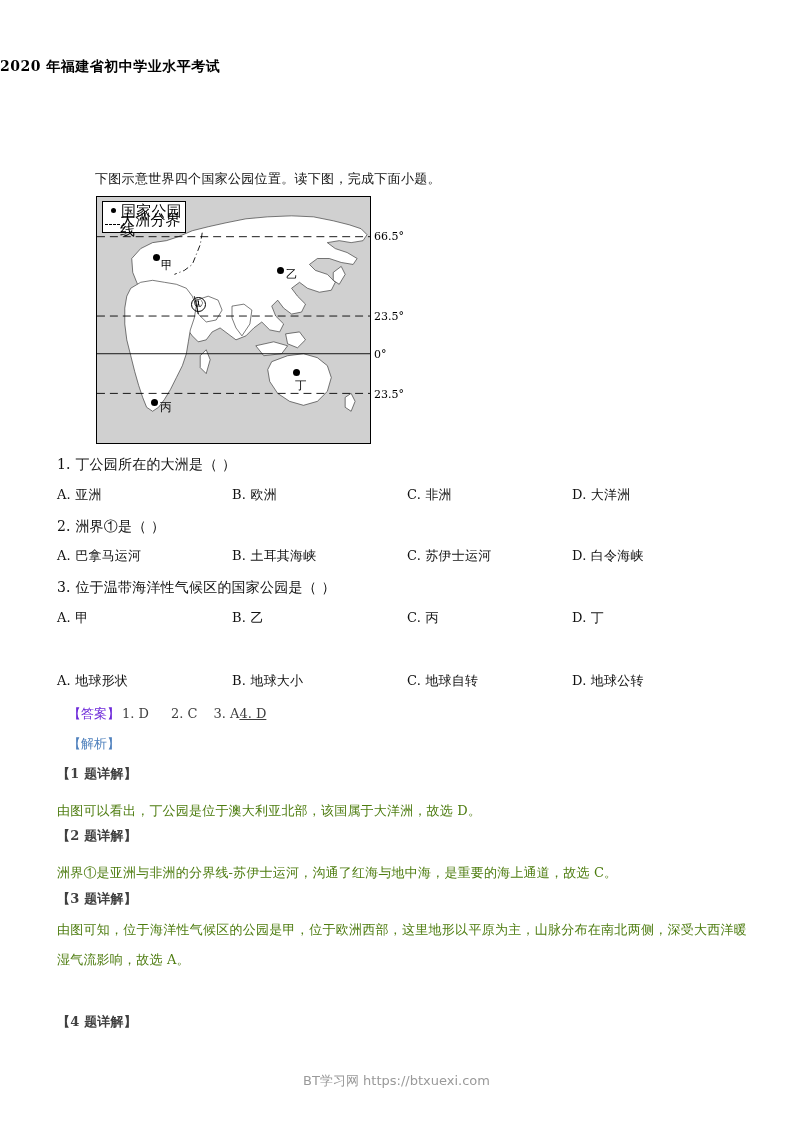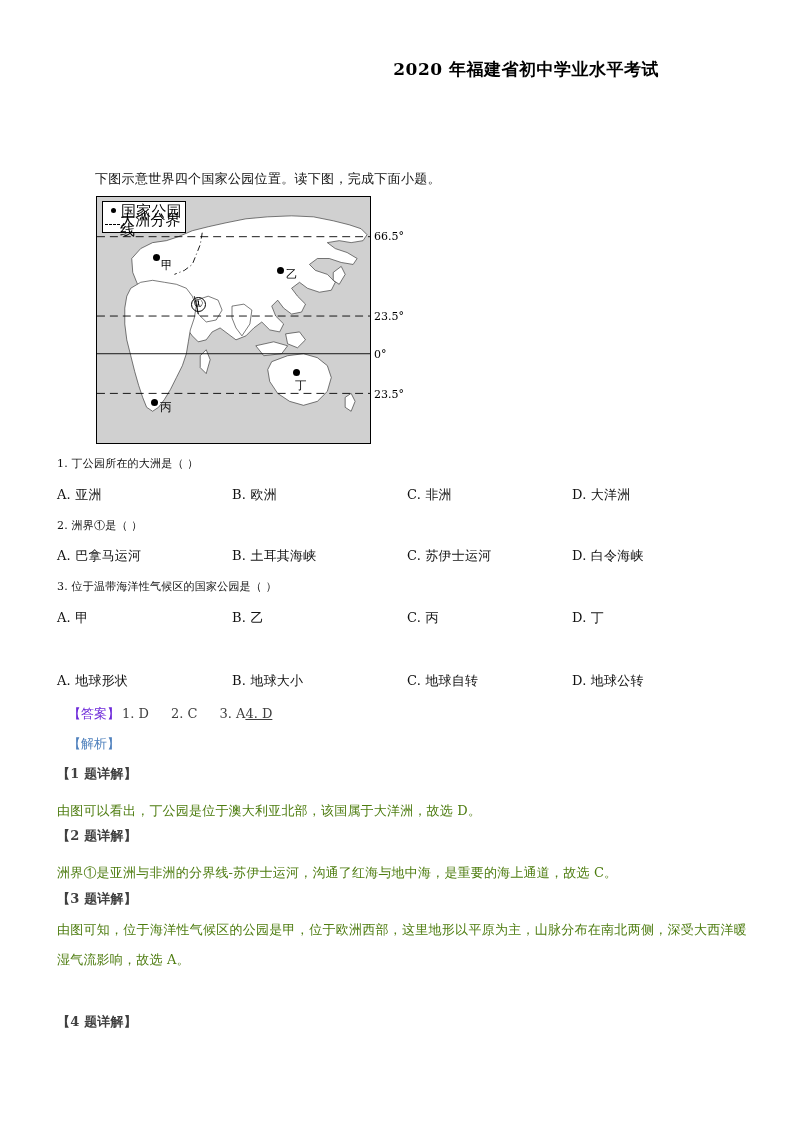--- a/index.html
+++ b/index.html
@@ -18,22 +18,22 @@
   .page {
     position: absolute;
     left: 0; top: 0;
     width: 793px;
     height: 1122px;
   }
   .doc-title {
     position: absolute;
     left: 0; top: 58px;
     width: 659px;
-    text-align: right;
-    font-size: 17px;
+    text-align: left;
+    font-size: 14px;
     font-weight: bold;
     letter-spacing: 0.5px;
     font-family: "DejaVu Serif", "Liberation Serif", serif;
   }
   .section-head {
     position: absolute;
     left: 57px; top: 108px;
     width: 690px;
     font-size: 14.5px;
     font-weight: bold;
@@ -125,21 +125,21 @@
     border-radius: 50%;
     text-align: center;
     line-height: 11px;
     background: rgba(255,255,255,0.0);
   }
 
   
   .q-stem {
     position: absolute;
     left: 57px;
-    font-size: 11px;
+    font-size: 14px;
     letter-spacing: 0.2px;
     white-space: nowrap;
     color: #111;
   }
   .opt-row {
     position: absolute;
     left: 57px;
     width: 690px;
     font-size: 13px;
     color: #111;
@@ -364,30 +364,31 @@
       <span>C.</span>
       <span>地球自转</span>
     </span>
     <span class="opt c3">
       <span>D.</span>
       <span>地球公转</span>
     </span>
   </div>
 
   <div class="ans-line" style="top:705px;">
-    <span class="tag-blue">【答案】</span><span class="ans-item" style="margin-left:2px;">1. D</span><span class="ans-item" style="margin-left:22px;">2. C</span><span class="ans-item" style="margin-left:22px;">3. A</span><span class="ans-item" style="text-decoration:underline;">4. D</span>
+    <span class="tag-blue">【答案】</span><span class="ans-item" style="margin-left:2px;">1. D</span><span class="ans-item" style="margin-left:22px;">2. C</span><span class="ans-item" style="margin-left:16px;">3. A</span><span class="ans-item" style="text-decoration:underline;">4. D</span>
   </div>
 
   <div class="ana-tag" style="top:735px;">【解析】</div>
 
   <div class="sub-head" style="top:765px;">【1 题详解】</div>
   <div class="para" style="top:796px;">由图可以看出，丁公园是位于澳大利亚北部，该国属于大洋洲，故选 D。</div>
 
   <div class="sub-head" style="top:827px;">【2 题详解】</div>
   <div class="para" style="top:858px;">洲界①是亚洲与非洲的分界线-苏伊士运河，沟通了红海与地中海，是重要的海上通道，故选 C。</div>
 
   <div class="sub-head" style="top:890px;">【3 题详解】</div>
   <div class="para" style="top:915px;">由图可知，位于海洋性气候区的公园是甲，位于欧洲西部，这里地形以平原为主，山脉分布在南北两侧，深受大西洋暖湿气流影响，故选 A。</div>
 
   <div class="sub-head" style="top:1013px;">【4 题详解】</div>
 
+  <div class="footer">BT学习网 https://btxuexi.com</div>
 
 </div>
 
 </body></html>

